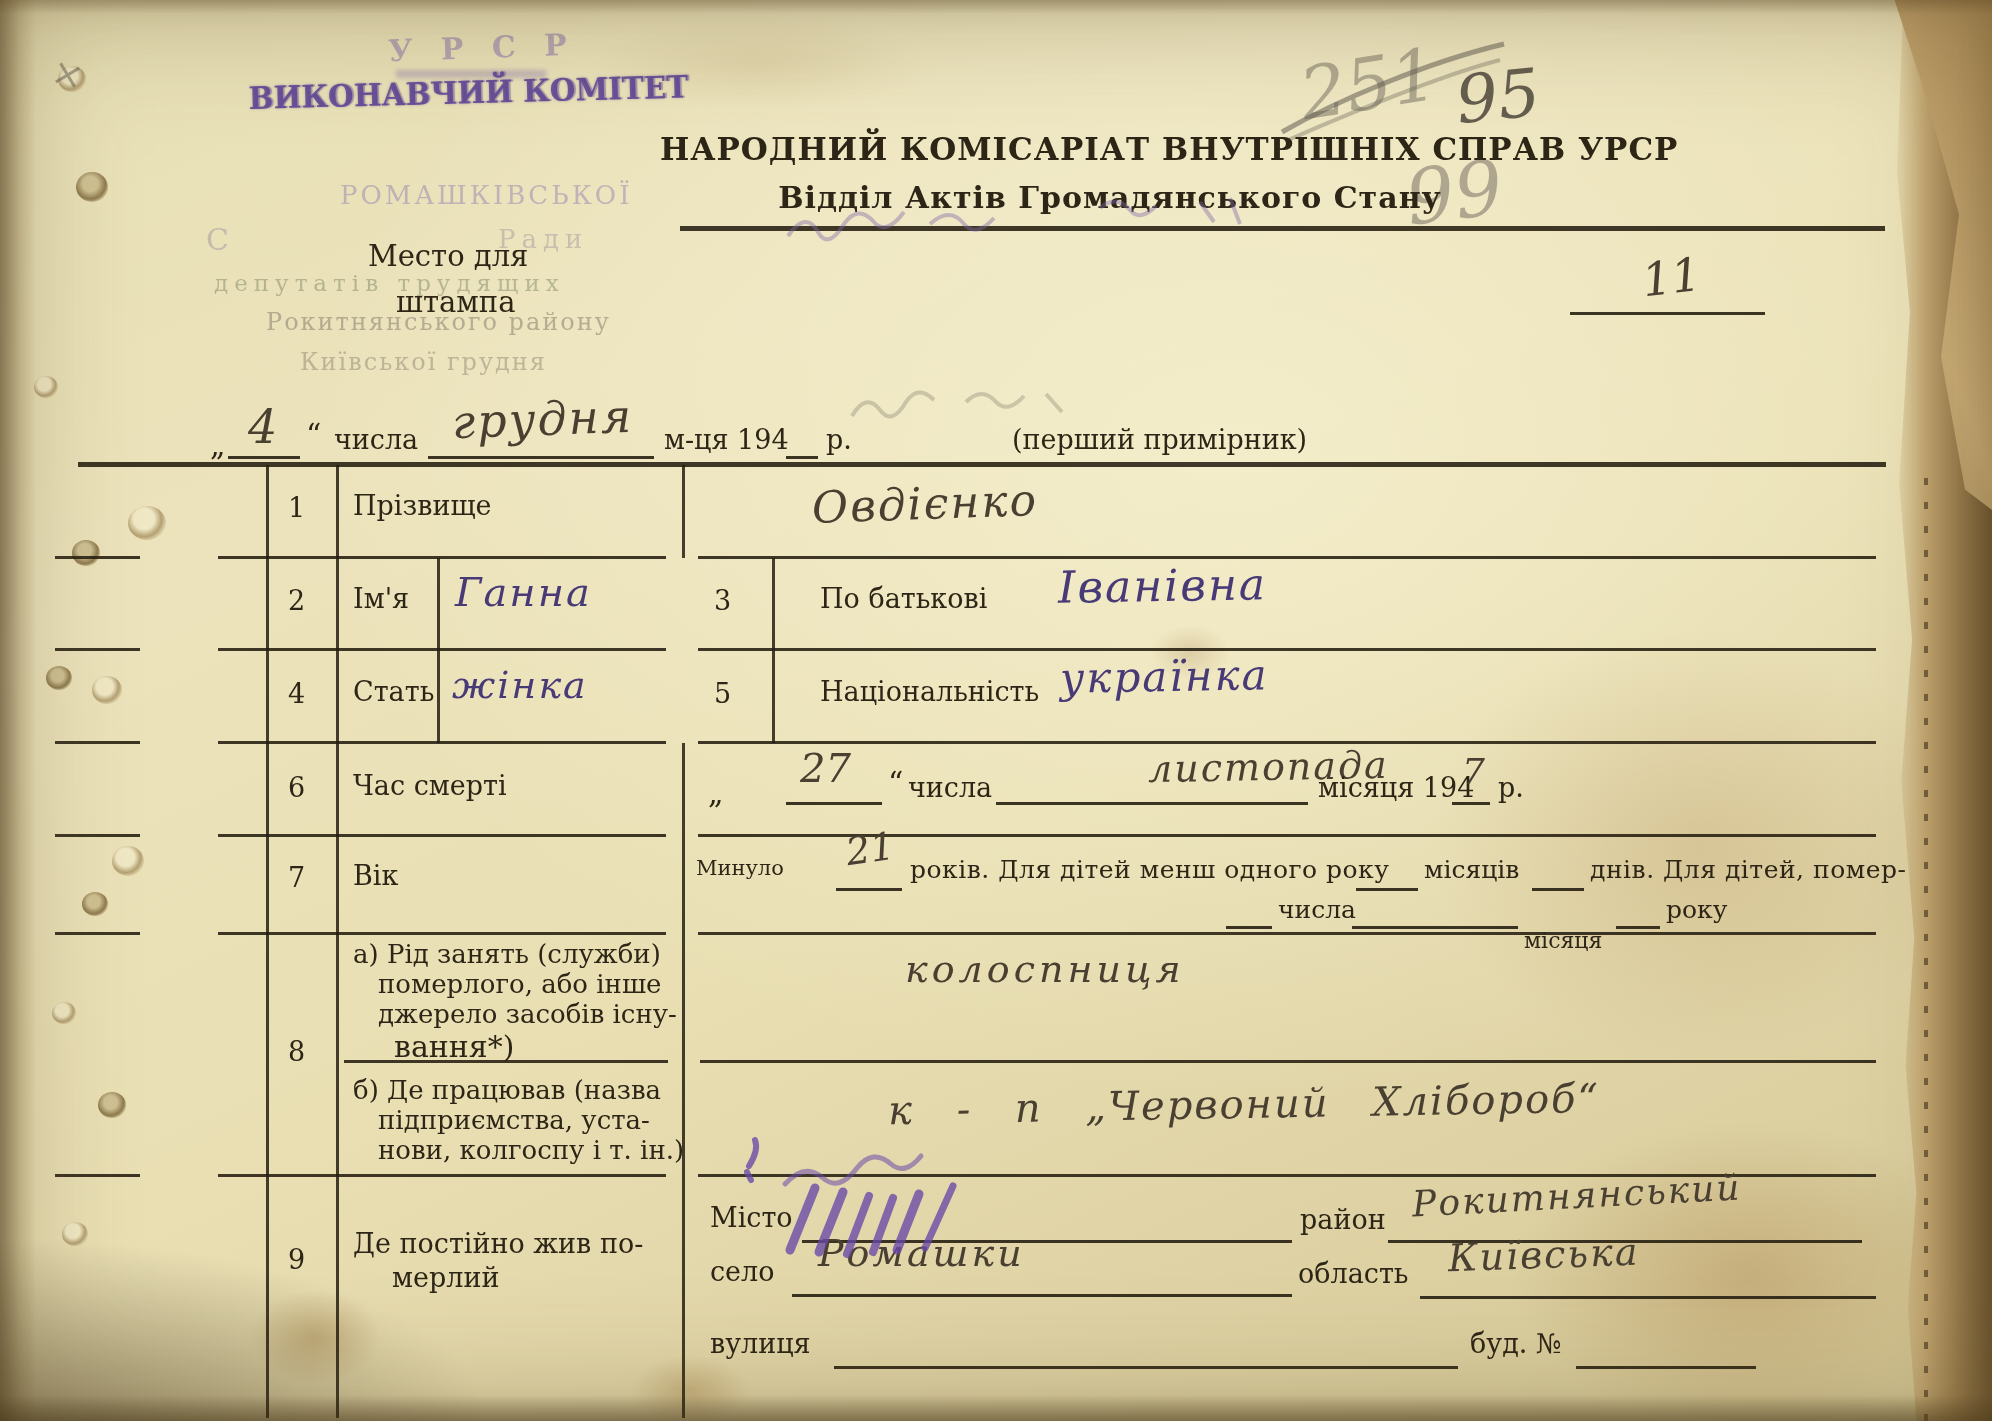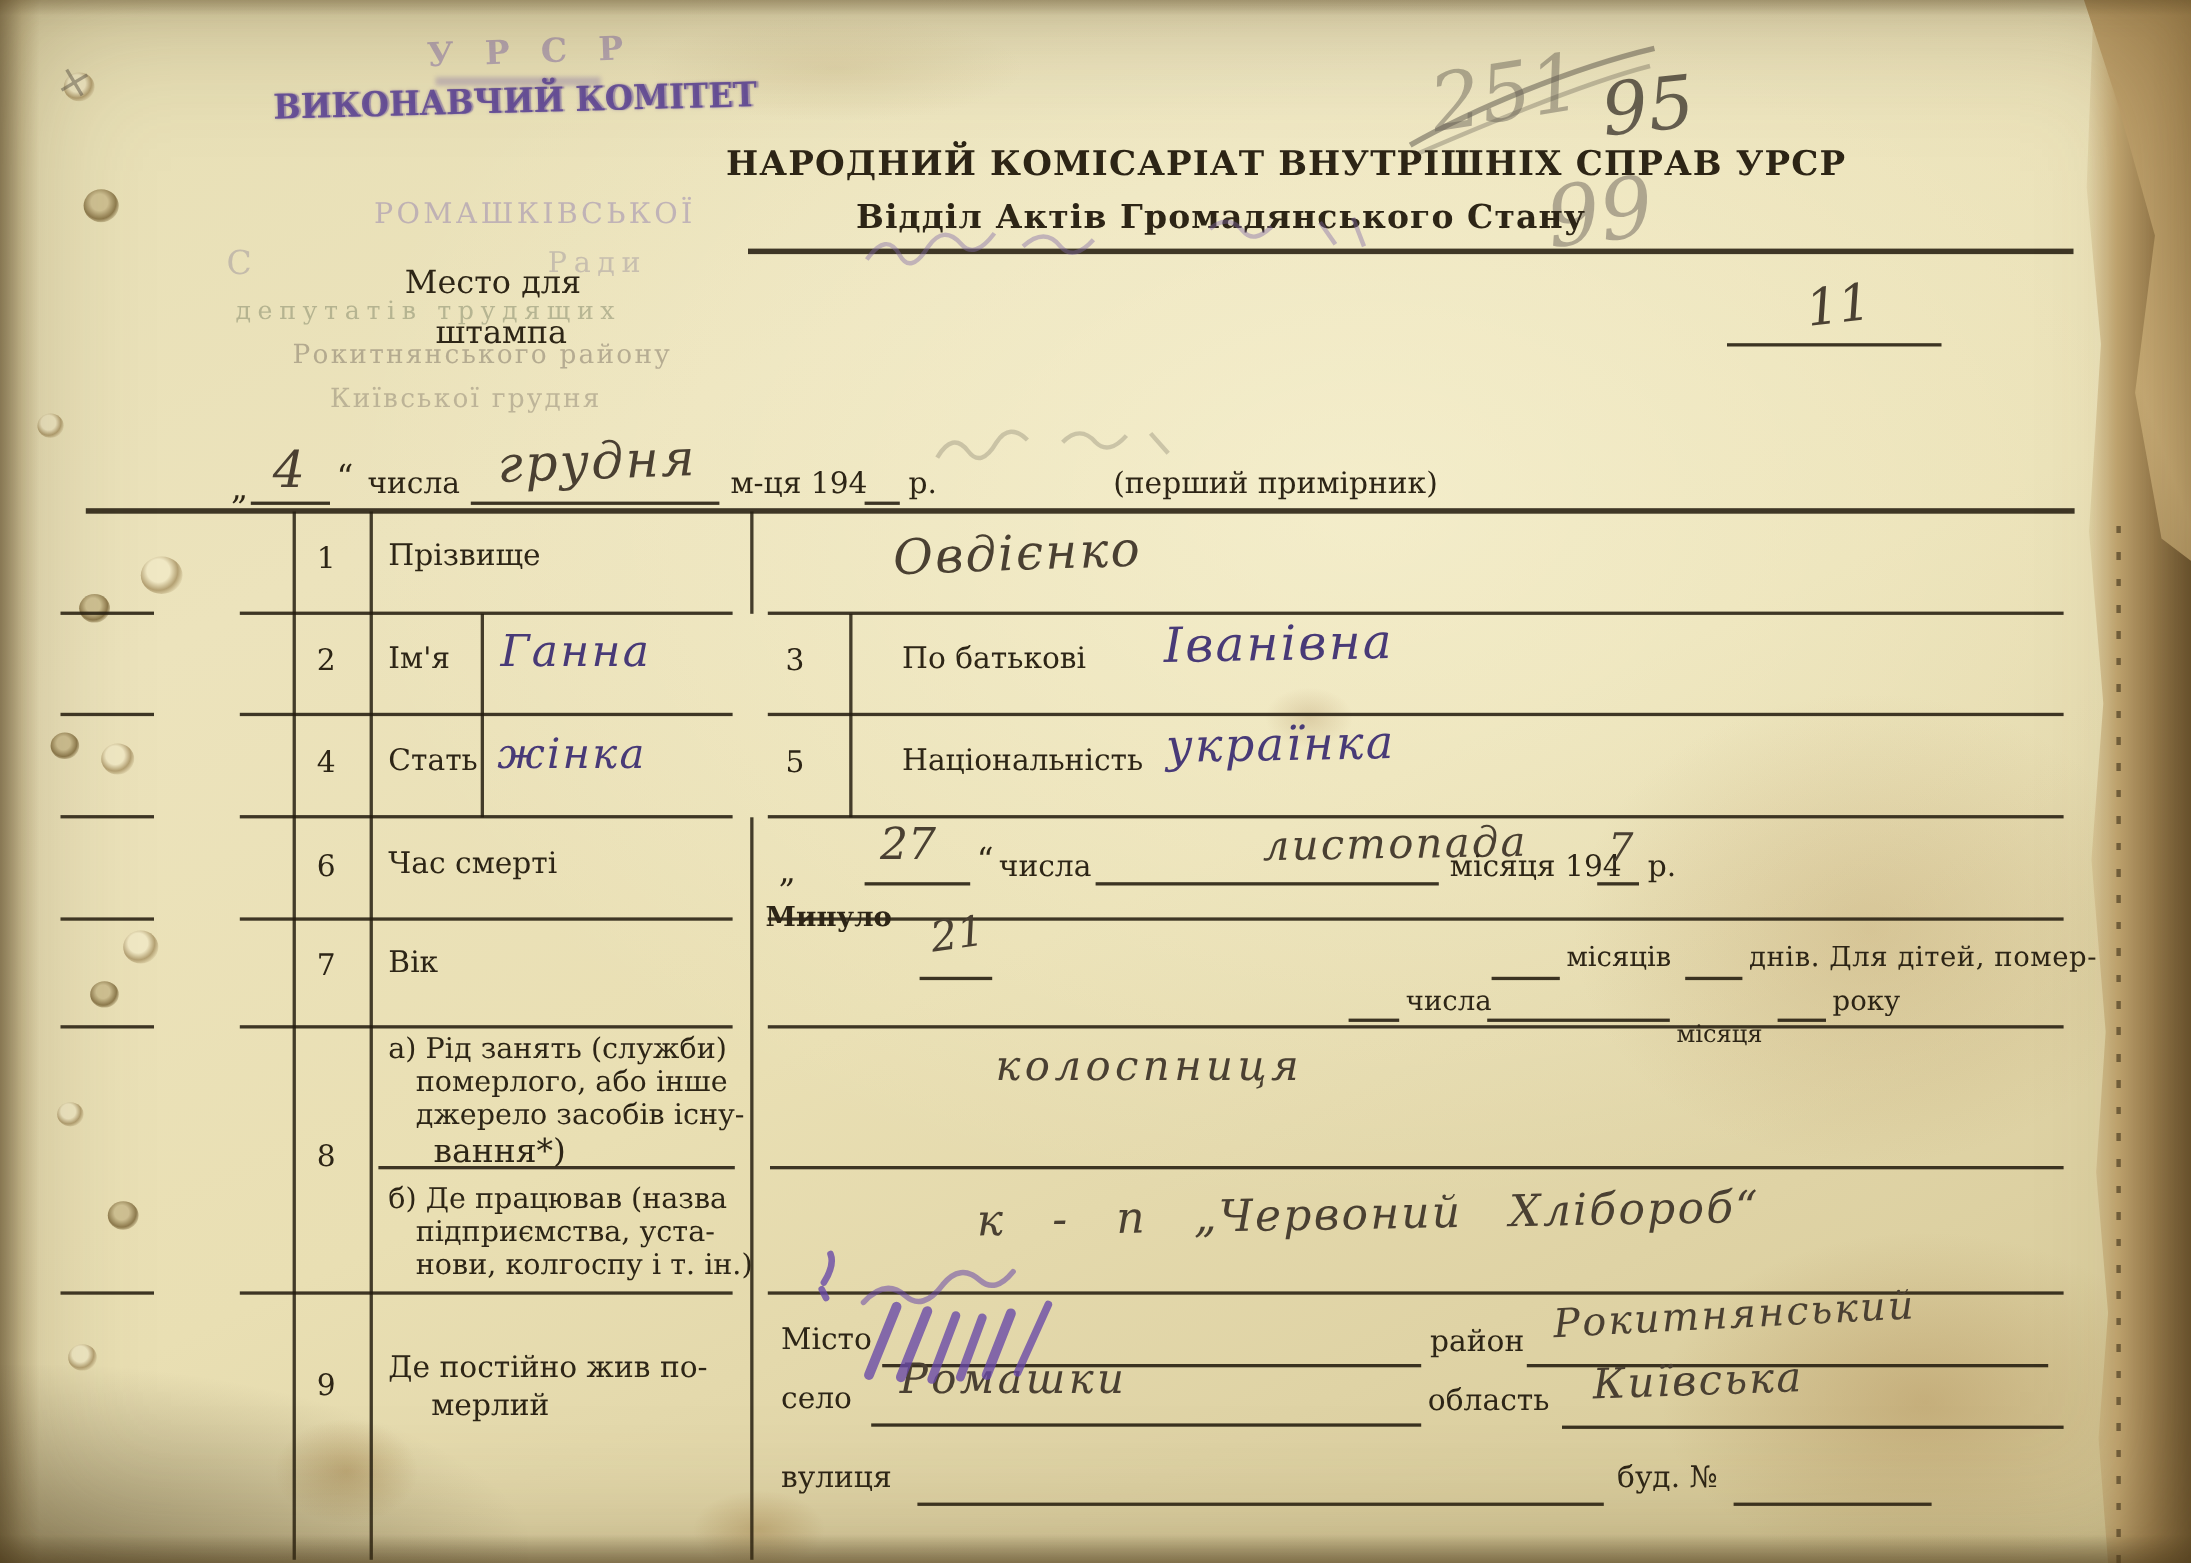--- a/index.html
+++ b/index.html
@@ -179,23 +179,24 @@
   <div class="t" style="left:908px;top:772px;font-size:27px">числа</div>
   <div class="ul" style="left:996px;top:802px;width:312px"></div>
   <div class="hwd" style="left:1148px;top:748px;font-size:38px;letter-spacing:2px;transform:rotate(-1deg)">листопада</div>
   <div class="t" style="left:1318px;top:772px;font-size:27px">місяця 194</div>
   <div class="hwd" style="left:1462px;top:754px;font-size:36px">7</div>
   <div class="ul" style="left:1452px;top:802px;width:38px"></div>
   <div class="t" style="left:1498px;top:772px;font-size:27px">р.</div>
 
   <div class="t" style="left:288px;top:862px;font-size:27px">7</div>
   <div class="t" style="left:353px;top:860px;font-size:27px">Вік</div>
-  <div class="t b" style="left:696px;top:820px;font-size:25px;font-weight:bold">Минуло</div>
+  <div class="t b" style="left:696px;top:856px;font-size:21px;font-weight:normal">Минуло</div>
   <div class="hwd" style="left:846px;top:830px;font-size:38px;transform:rotate(-8deg)">21</div>
   <div class="ul" style="left:836px;top:888px;width:66px"></div>
+  <div class="t" style="left:910px;top:856px;font-size:25px;letter-spacing:.5px">років. Для дітей менш одного року</div>
   <div class="ul" style="left:1356px;top:888px;width:62px"></div>
   <div class="t" style="left:1424px;top:856px;font-size:25px">місяців</div>
   <div class="ul" style="left:1532px;top:888px;width:52px"></div>
   <div class="t" style="left:1590px;top:856px;font-size:25px;letter-spacing:.5px">днів. Для дітей, помер-</div>
   <div class="ul" style="left:1226px;top:926px;width:46px"></div>
   <div class="t" style="left:1278px;top:896px;font-size:25px">числа</div>
   <div class="ul" style="left:1352px;top:926px;width:166px"></div>
   <div class="t" style="left:1524px;top:928px;font-size:22px">місяця</div>
   <div class="ul" style="left:1616px;top:926px;width:44px"></div>
   <div class="t" style="left:1666px;top:896px;font-size:25px">року</div>

